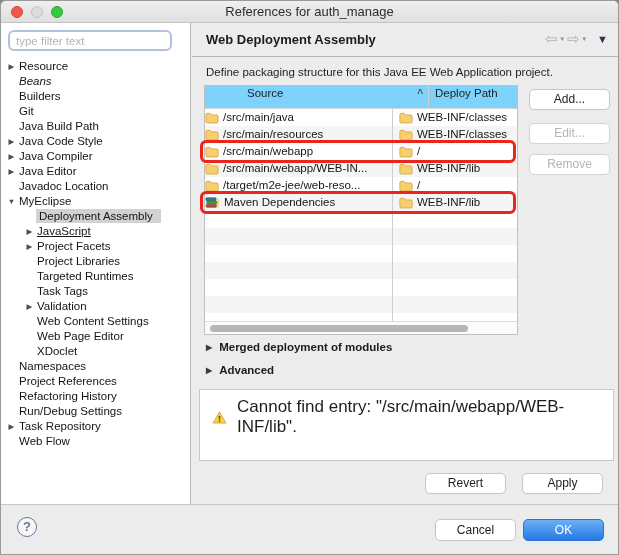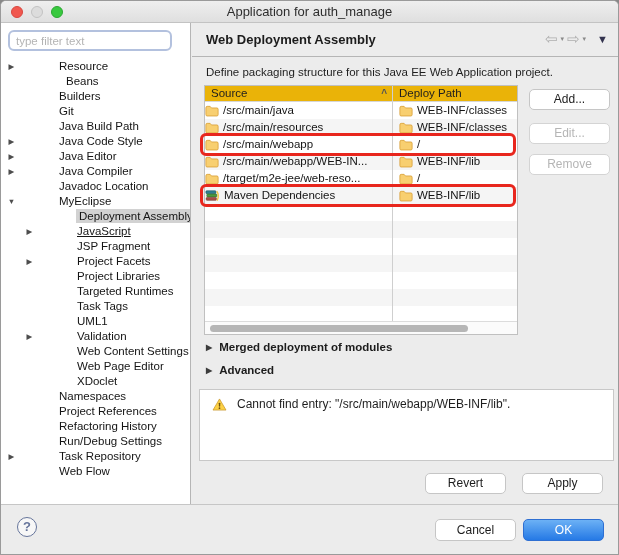--- a/index.html
+++ b/index.html
@@ -23,36 +23,36 @@
     background:#ffffff; border-right:1px solid #b5b5b5; overflow:hidden; }
   .filter-input { position:absolute; left:7px; top:7px; width:164px; height:21px;
     border:2px solid #b3c1de; border-radius:6px; font-size:11.5px; padding:0 6px;
     color:#444; outline:none; background:#fff; font-family:"Liberation Sans",sans-serif; }
   .filter-input::placeholder { color:#b4b4b4; }
   .tree { position:absolute; top:36px; left:0; right:1px; }
   .tree-item { height:15px; line-height:15px; font-size:11.5px; color:#141414;
     white-space:nowrap; cursor:default; }
   .tree-arrow { display:inline-block; width:13px; font-size:7.5px; color:#4d4d4d;
     text-align:center; vertical-align:1px; }
-  .tree-item .tree-label { padding:0 6px 0 1px;margin-left:40px; }
+  .tree-item .tree-label { padding:0 6px 0 1px; }
   .tree-item.selected .tree-label { background:#d2d2d2; padding:1px 8px 1px 3px; }
   
   .main { position:absolute; left:191px; top:22px; right:0; bottom:50px; background:#ececec; }
   .main-title { position:absolute; left:14px; top:9px; font-size:13px; font-weight:bold; color:#1c1c1c; }
   .nav-icons { position:absolute; right:10px; top:8px; display:flex; align-items:center; gap:3px; }
   .nav-arrow { font-size:15px; color:#aeaeae; line-height:16px; }
   .nav-dd { font-size:7px; color:#8a8a8a; }
   .nav-menu { font-size:11px; color:#33334e; margin-left:8px; }
   .hsep { position:absolute; left:0; right:0; top:33px; height:1px; background:#b5b5b5; }
   .desc { position:absolute; left:14px; top:43px; font-size:11.5px; color:#1e1e1e; }
   
   .table { position:absolute; left:12px; top:62px; width:314px; height:250px;
     background:#fff; border:1px solid #c0c0c0; }
-  .thead { display:flex; height:16px; line-height:15px; background:#eab308;
-    border-bottom:1px solid #d6d6d6; font-size:11.5px; color:#1e1e1e; }
+  .thead { display:flex; height:23px; line-height:15px; background:#7dd3fc;
+    border-bottom:1px solid #d6d6d6; font-size:11.5px; color:#1e1e1e;padding-left:36px; }
   .th-source { width:187px; padding-left:6px; position:relative; }
   .sort-ind { position:absolute; right:5px; top:0; font-size:10px; color:#555; font-weight:bold; }
   .th-deploy { flex:1; border-left:1px solid #cfcfcf; padding-left:6px; }
   .trow { display:flex; height:17px; line-height:17px; font-size:11.5px; color:#141414; position:relative; }
   .trow:nth-child(even) { background:#f5f5f5; }
   .cell-source { width:187px; display:flex; align-items:center; gap:4px;
     white-space:nowrap; overflow:hidden; }
   .cell-deploy { flex:1; border-left:1px solid #cfcfcf; padding-left:6px; display:flex;
     align-items:center; gap:4px; white-space:nowrap; overflow:hidden;text-align:right; }
   .trow.hl::after { content:""; position:absolute; left:-5px; right:1px; top:-3px; bottom:-3px;
@@ -72,21 +72,21 @@
   #btn-remove { left:337px; top:131px; }
   
   .section { position:absolute; left:14px; font-size:11.5px; font-weight:bold; color:#1c1c1c; }
   .section .tri { font-size:8px; color:#3c3c3c; margin-right:7px; vertical-align:1px; }
   #sec-merged { top:318px; }
   #sec-advanced { top:341px; }
   
   .warnbox { position:absolute; left:7px; top:366px; width:415px; height:72px;
     background:#fff; border:1px solid #c8c8c8; }
   .warnline { display:flex; align-items:center; gap:10px; padding:7px 0 0 12px;
-    font-size:12px; color:#1e1e1e; }
+    font-size:17px; color:#1e1e1e; }
   
   #btn-revert { left:233px; top:450px; }
   #btn-apply { left:330px; top:450px; }
   
   .footer { position:absolute; left:0; right:0; bottom:0; height:50px;
     background:#ececec; border-top:1px solid #c6c6c6; }
   .help-circle { position:absolute; left:16px; top:12px; width:20px; height:20px;
     border:1.6px solid #66759b; border-radius:50%; color:#66759b; font-size:13px;
     font-weight:bold; text-align:center; line-height:18px; background:#f7f7f7; }
   #btn-cancel { left:434px; top:14px; width:81px; height:22px; line-height:20px; }
@@ -97,44 +97,42 @@
 <body>
 
 <div id="window">
 
   <div class="titlebar">
     <div class="lights">
       <span class="light red"></span>
       <span class="light min"></span>
       <span class="light zoom"></span>
     </div>
-    <div class="title">Application for auth_manage</div>
+    <div class="title">References for auth_manage</div>
   </div>
 
   <div class="sidebar">
     <input class="filter-input" type="text" placeholder="type filter text" style="">
     <div class="tree">
         <div class="tree-item" style="padding-left: 4px;"><span class="tree-arrow">▶</span><span class="tree-label">Resource</span></div>
-        <div class="tree-item" style="padding-left: 11px;"><span class="tree-arrow"></span><span class="tree-label">Beans</span></div>
+        <div class="tree-item" style="padding-left: 4px; font-style: italic;"><span class="tree-arrow"></span><span class="tree-label">Beans</span></div>
         <div class="tree-item" style="padding-left: 4px;"><span class="tree-arrow"></span><span class="tree-label">Builders</span></div>
         <div class="tree-item" style="padding-left: 4px;"><span class="tree-arrow"></span><span class="tree-label">Git</span></div>
         <div class="tree-item" style="padding-left: 4px;"><span class="tree-arrow"></span><span class="tree-label">Java Build Path</span></div>
         <div class="tree-item" style="padding-left: 4px;"><span class="tree-arrow">▶</span><span class="tree-label">Java Code Style</span></div>
+        <div class="tree-item" style="padding-left: 4px;"><span class="tree-arrow">▶</span><span class="tree-label">Java Compiler</span></div>
         <div class="tree-item" style="padding-left: 4px;"><span class="tree-arrow">▶</span><span class="tree-label">Java Editor</span></div>
-        <div class="tree-item" style="padding-left: 4px;"><span class="tree-arrow">▶</span><span class="tree-label">Java Compiler</span></div>
         <div class="tree-item" style="padding-left: 4px;"><span class="tree-arrow"></span><span class="tree-label">Javadoc Location</span></div>
         <div class="tree-item" style="padding-left: 4px;"><span class="tree-arrow">▼</span><span class="tree-label">MyEclipse</span></div>
         <div class="tree-item selected" style="padding-left: 22px;"><span class="tree-arrow"></span><span class="tree-label">Deployment Assembly</span></div>
         <div class="tree-item" style="padding-left: 22px; text-decoration: underline;"><span class="tree-arrow">▶</span><span class="tree-label">JavaScript</span></div>
-        <div class="tree-item" style="padding-left: 22px;"><span class="tree-arrow"></span><span class="tree-label">JSP Fragment</span></div>
         <div class="tree-item" style="padding-left: 22px;"><span class="tree-arrow">▶</span><span class="tree-label">Project Facets</span></div>
         <div class="tree-item" style="padding-left: 22px;"><span class="tree-arrow"></span><span class="tree-label">Project Libraries</span></div>
         <div class="tree-item" style="padding-left: 22px;"><span class="tree-arrow"></span><span class="tree-label">Targeted Runtimes</span></div>
         <div class="tree-item" style="padding-left: 22px;"><span class="tree-arrow"></span><span class="tree-label">Task Tags</span></div>
-        <div class="tree-item" style="padding-left: 22px;"><span class="tree-arrow"></span><span class="tree-label">UML1</span></div>
         <div class="tree-item" style="padding-left: 22px;"><span class="tree-arrow">▶</span><span class="tree-label">Validation</span></div>
         <div class="tree-item" style="padding-left: 22px;"><span class="tree-arrow"></span><span class="tree-label">Web Content Settings</span></div>
         <div class="tree-item" style="padding-left: 22px;"><span class="tree-arrow"></span><span class="tree-label">Web Page Editor</span></div>
         <div class="tree-item" style="padding-left: 22px;"><span class="tree-arrow"></span><span class="tree-label">XDoclet</span></div>
         <div class="tree-item" style="padding-left: 4px;"><span class="tree-arrow"></span><span class="tree-label">Namespaces</span></div>
         <div class="tree-item" style="padding-left: 4px;"><span class="tree-arrow"></span><span class="tree-label">Project References</span></div>
         <div class="tree-item" style="padding-left: 4px;"><span class="tree-arrow"></span><span class="tree-label">Refactoring History</span></div>
         <div class="tree-item" style="padding-left: 4px;"><span class="tree-arrow"></span><span class="tree-label">Run/Debug Settings</span></div>
         <div class="tree-item" style="padding-left: 4px;"><span class="tree-arrow">▶</span><span class="tree-label">Task Repository</span></div>
         <div class="tree-item" style="padding-left: 4px;"><span class="tree-arrow"></span><span class="tree-label">Web Flow</span></div>

